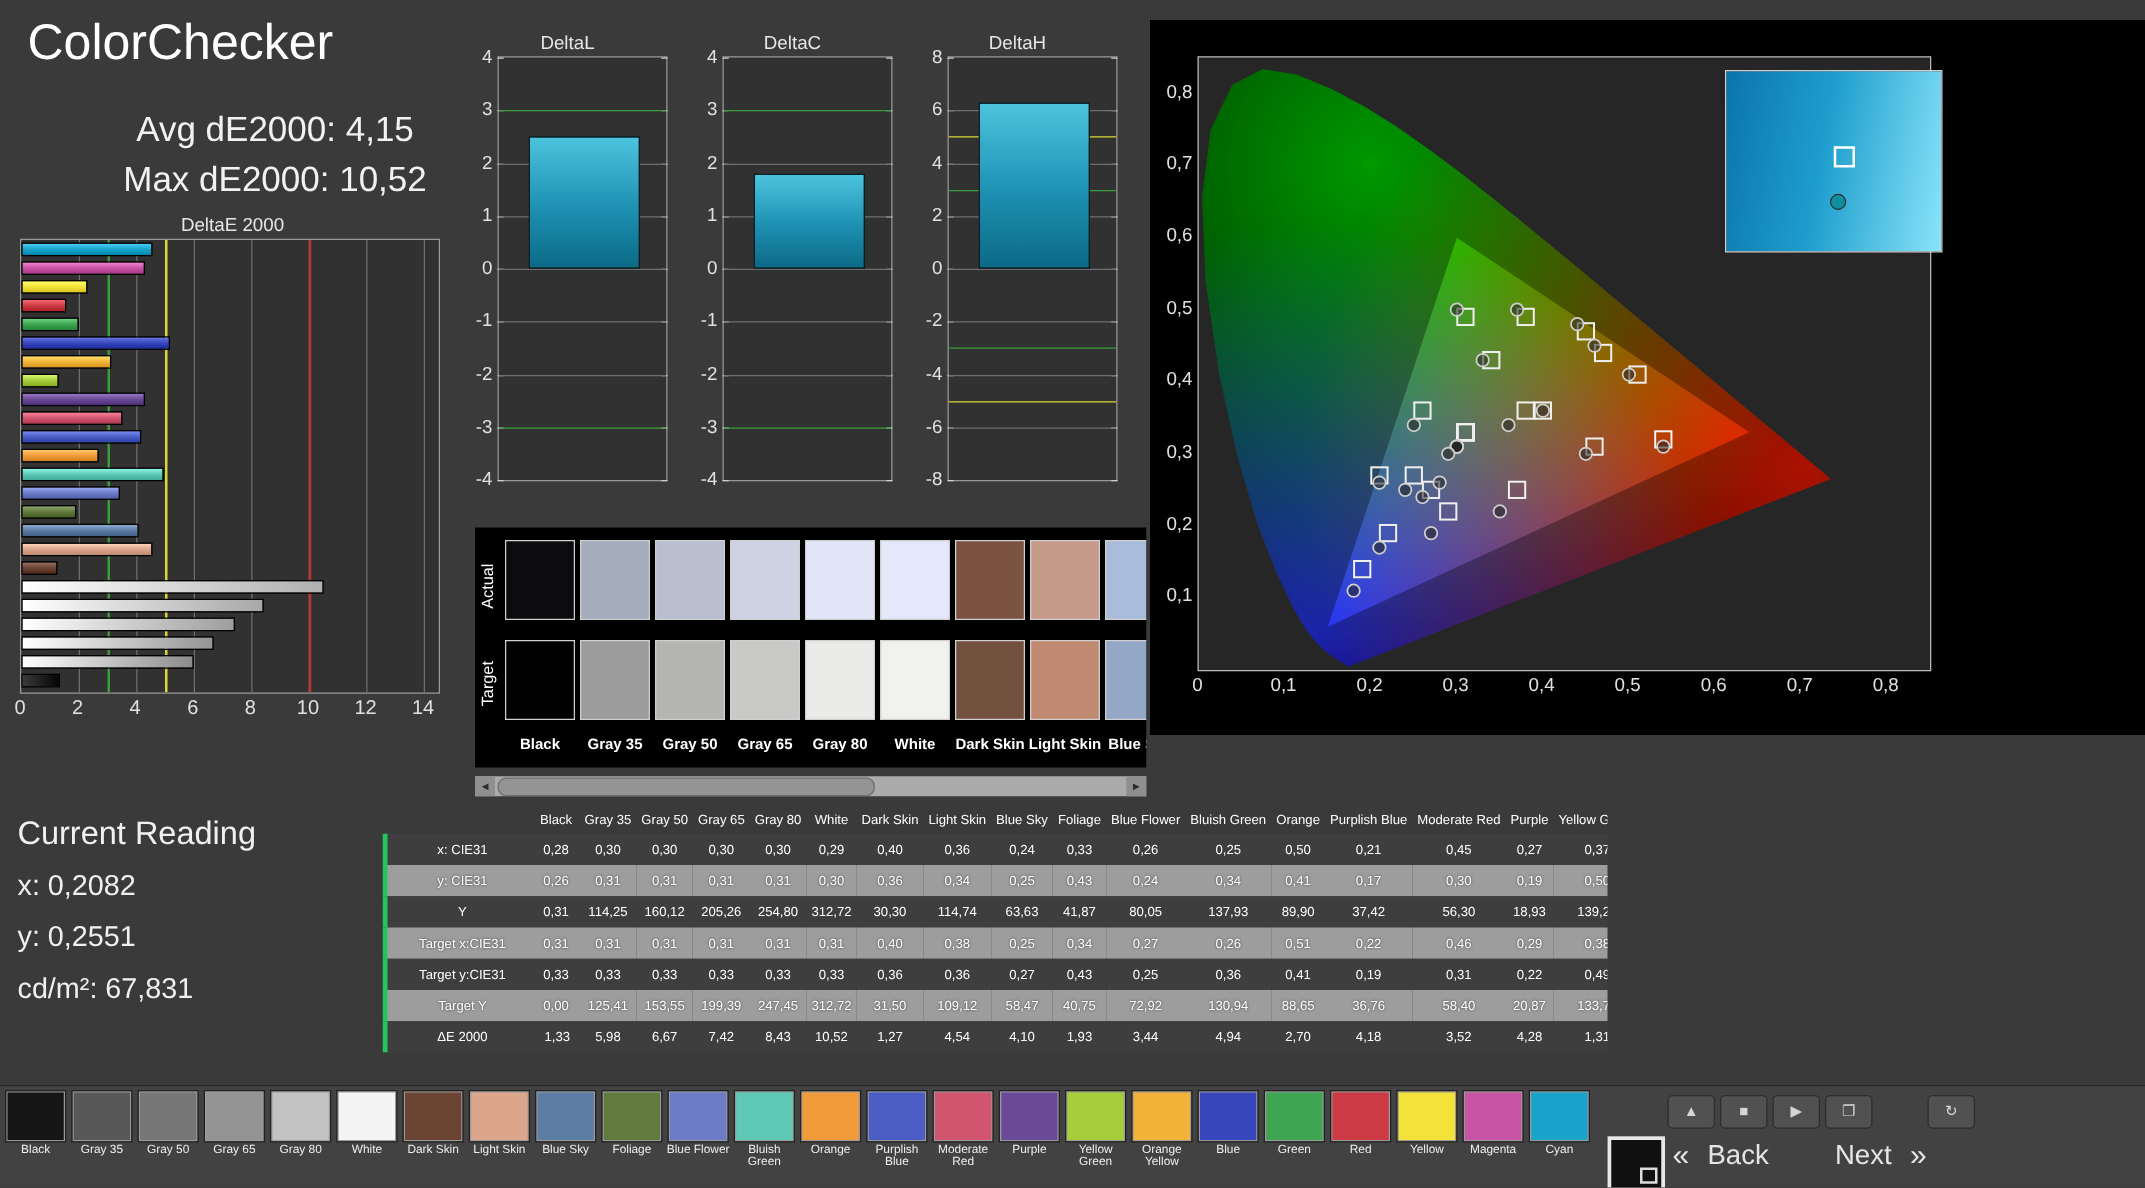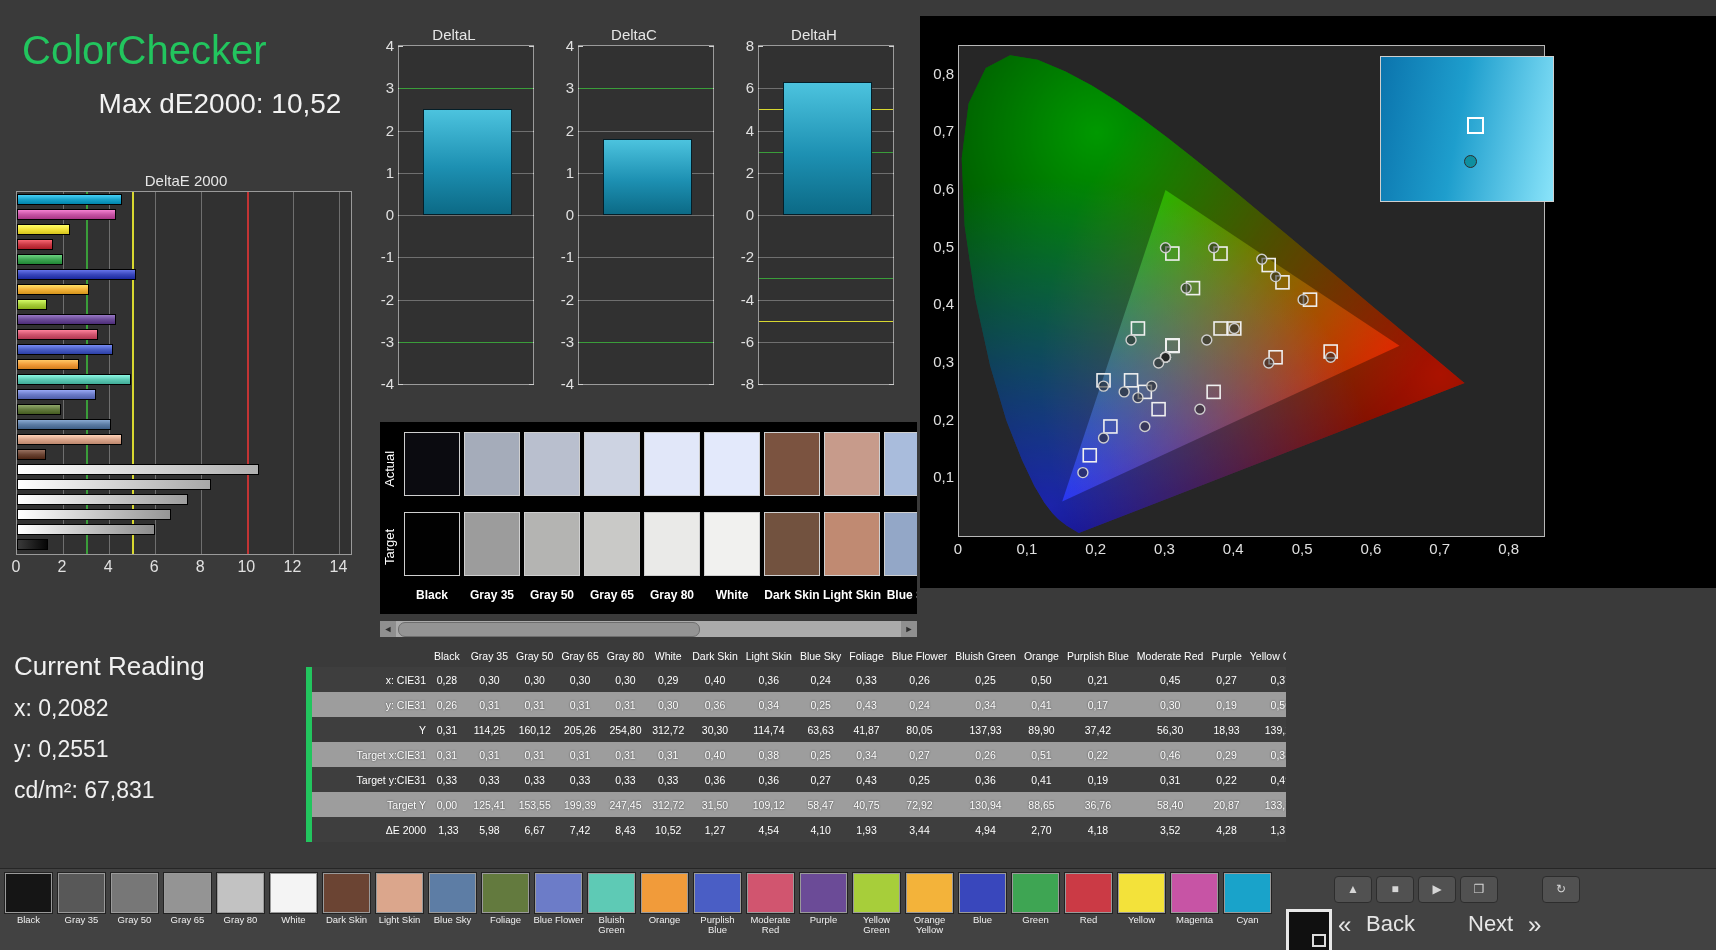--- a/index.html
+++ b/index.html
@@ -1,20 +1,20 @@
 <!DOCTYPE html>
 <html><head>
 <meta charset="utf-8">
 <style>
   html,body{margin:0;padding:0}
   body{width:1716px;height:950px;background:#3a3a3a;position:relative;overflow:hidden;
        font-family:"Liberation Sans",sans-serif;color:#e8e8e8;-webkit-font-smoothing:antialiased}
   .abs{position:absolute}
   
-  #title{left:22px;top:28px;font-size:40px;color:#22c55e}
+  #title{left:22px;top:12px;font-size:40px;color:#ffffff}
   #avgmax{left:10px;top:84px;width:420px;text-align:center;font-size:28px;line-height:40px;color:#f2f2f2}
   
   #deltae{left:16px;top:172px;width:340px}
   .chart-title{text-align:center;font-size:15px;color:#e6e6e6;height:19px}
   #de-plot{position:relative;width:334px;height:362px;border:1px solid #9a9a9a;background:#313131;overflow:hidden}
   .vgrid{position:absolute;top:0;bottom:0;width:1px;background:#6f6f6f}
   .de-bar{position:absolute;left:0;height:11px;border:1px solid #000;box-sizing:border-box}
   #de-xlabels{position:relative;width:334px;height:22px;font-size:16px;color:#e0e0e0}
   #de-xlabels span{position:absolute;top:3px;transform:translateX(-50%)}
   
@@ -41,21 +41,21 @@
   #sb-thumb{position:absolute;left:2px;top:1px;width:300px;height:13px;background:#949494;border:1px solid #6e6e6e;border-radius:7px}
   
   #reading{left:14px;top:644px;font-size:23px;line-height:41px;color:#f0f0f0}
   #reading .rd-title{font-size:26px;line-height:44px}
   
   #tablewrap{left:306px;top:645px;width:980px;overflow:hidden}
   table{border-collapse:collapse;font-size:10.5px;color:#fff}
   th,td{white-space:nowrap;padding:0 4px;font-weight:normal}
   thead th{height:22px;text-align:center;color:#fff;background:transparent}
   tbody td{height:25px;text-align:center}
-  tbody td.rowlabel{text-align:right;padding-left:6px;border-left:6px solid #22c55e;min-width:108px}
+  tbody td.rowlabel{text-align:center;padding-left:6px;border-left:4px solid #22c55e;min-width:108px}
   tr.dark td{background:#3e3e3e}
   tr.light td{background:#9d9d9d;text-shadow:0 0 2px rgba(0,0,0,.65)}
   
   #cie{left:920px;top:16px;width:796px;height:572px;background:#000}
   #cie-title{position:absolute;left:38px;top:13px;width:585px;text-align:center;font-size:15px;color:#efefef}
   #cie-frame{position:absolute;left:38px;top:29px;width:585px;height:490px;border:1px solid #b8b8b8;background:#262626}
   .cie-ylab{position:absolute;width:34px;text-align:right;font-size:15px;color:#e0e0e0}
   .cie-xlab{position:absolute;top:524px;transform:translateX(-50%);font-size:15px;color:#e0e0e0}
   #inset{position:absolute;left:460px;top:40px;width:172px;height:144px;border:1px solid #cfcfcf;
          background:linear-gradient(100deg,#0b74ad 0%,#1e9ecd 45%,#8ae4fa 100%)}
@@ -74,20 +74,21 @@
   .icon-btn{position:absolute;top:7px;width:36px;height:25px;background:#515151;border:1px solid #2d2d2d;
             border-radius:4px;color:#d6d6d6;font-size:12px;line-height:24px;text-align:center}
   .navtxt{position:absolute;top:42px;font-size:22px;color:#e6e6e6}
   .chev{font-size:24px}
 </style>
 </head>
 <body>
 
 <div class="abs" id="title">ColorChecker</div>
 <div class="abs" id="avgmax">
+  <div>Avg dE2000: 4,15</div>
   <div>Max dE2000: 10,52</div>
 </div>
 
 <div class="abs" id="deltae">
   <div class="chart-title">DeltaE 2000</div>
   <div id="de-plot">
       <div class="vgrid" style="left: 46.069px;"></div>
       <div class="vgrid" style="left: 92.1379px;"></div>
       <div class="vgrid" style="left: 138.207px;"></div>
       <div class="vgrid" style="left: 184.276px;"></div>

